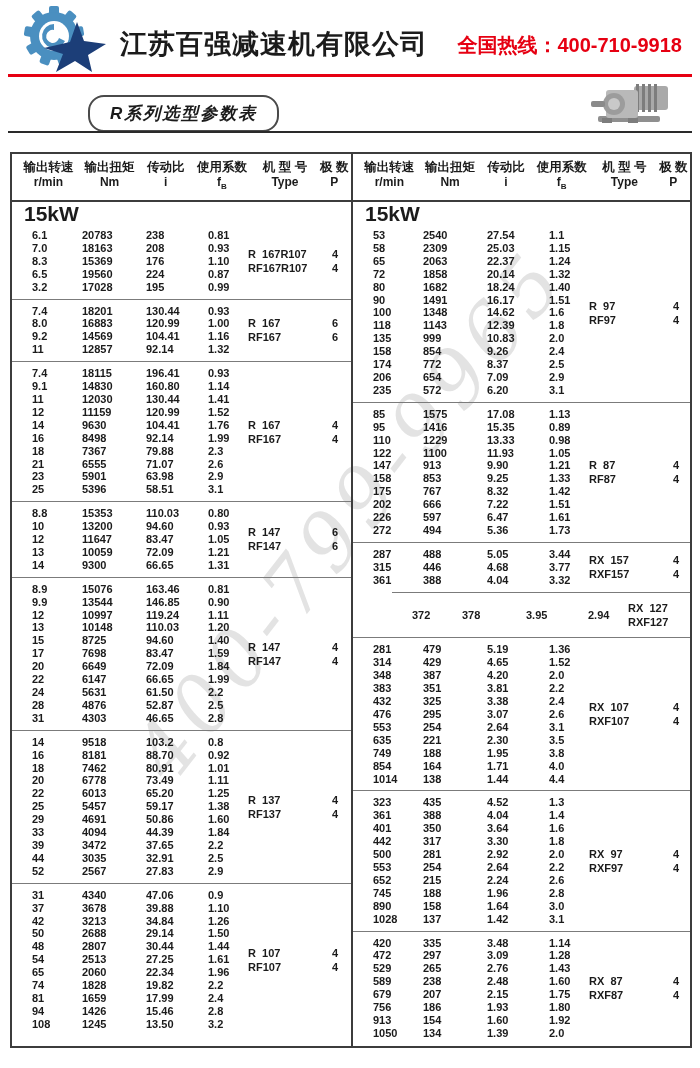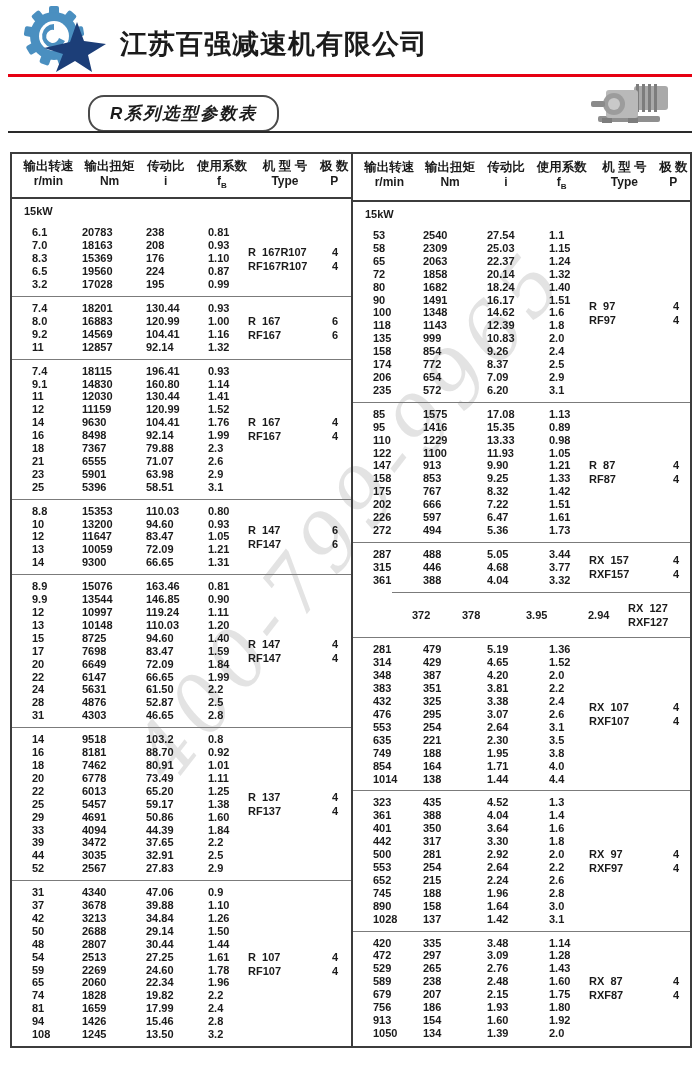--- a/index.html
+++ b/index.html
@@ -36,21 +36,21 @@
 
   .thead{height:48px;border-bottom:2px solid #3c3c3c;display:flex;align-items:center;
          padding-left:6px;box-sizing:border-box;}
   .hc{text-align:center;font-weight:800;}
   .hc .lab{font-size:12.5px;line-height:16px;display:block;}
   .hc .unit{font-size:12px;line-height:15px;display:block;font-weight:700;}
   .hc sub{font-size:8px;}
   .h0{width:62px}.h1{width:62px}.h2{width:52px}.h3{width:62px}.h4{width:66px}.h5{width:34px}
 
   .content{flex:1;position:relative;}
-  .pwr{font-size:11px;font-weight:800;margin:3px 0 1px 12px;line-height:18px;}
+  .pwr{font-size:21px;font-weight:800;margin:3px 0 1px 12px;line-height:18px;}
 
   .group{position:relative;padding:5px 0;}
   .group.sep{border-top:1px solid #7b7b7b;}
   .group.single{padding:16px 0;margin-left:39px;}
   .trow{display:flex;padding-left:20px;}
   .c{font-size:11px;font-weight:700;line-height:12.9px;white-space:nowrap;}
   .c0{width:50px}.c1{width:64px}.c2{width:62px}.c3{width:46px}
   .models{position:absolute;left:236px;top:50%;transform:translateY(-50%);width:102px;}
   .mline{display:flex;line-height:14px;}
   .mtype{width:76px;font-size:11px;font-weight:700;white-space:pre;}
@@ -75,20 +75,21 @@
             <rect x="35" y="2" width="10" height="12" rx="2" fill="#4a8fc0" transform="rotate(280 40 32)"></rect>
             <rect x="35" y="2" width="10" height="12" rx="2" fill="#4a8fc0" transform="rotate(320 40 32)"></rect>
           </g>
         <circle cx="40" cy="32" r="24" fill="#4a8fc0"></circle>
         <circle cx="40" cy="32" r="15" fill="#ffffff"></circle>
         <path d="M40 20 a12 12 0 1 0 11 17 l-6 -3 a6.5 6.5 0 1 1 -5 -8 z" fill="#4a8fc0"></path>
       </g>
       <path d="M63 18 L70 37 L92 40 L74 51 L78 68 L61 57 L42 68 L49 50 L30 44 L56 38 Z" fill="#1c3e78"></path>
     </svg>
     <div id="company">江苏百强减速机有限公司</div>
+    <div id="hotline">全国热线：400-710-9918</div>
     <div id="redline"></div>
   </div>
 
   <div id="badge">R系列选型参数表</div>
   <svg id="product" viewBox="0 0 88 50">
     <rect x="10" y="38" width="62" height="6" rx="2" fill="#8f8f8f"></rect>
     <rect x="46" y="8" width="34" height="24" rx="3" fill="#a9a9a9"></rect>
     <rect x="48" y="6" width="3" height="28" fill="#7d7d7d"></rect>
       <rect x="54" y="6" width="3" height="28" fill="#7d7d7d"></rect>
     <rect x="60" y="6" width="3" height="28" fill="#7d7d7d"></rect>
@@ -514,26 +515,20 @@
               <span class="c c2">30.44</span>
               <span class="c c3">1.44</span>
             </div>
             <div class="trow">
               <span class="c c0">54</span>
               <span class="c c1">2513</span>
               <span class="c c2">27.25</span>
               <span class="c c3">1.61</span>
             </div>
             <div class="trow">
-              <span class="c c0">59</span>
-              <span class="c c1">2269</span>
-              <span class="c c2">24.60</span>
-              <span class="c c3">1.78</span>
-            </div>
-            <div class="trow">
               <span class="c c0">65</span>
               <span class="c c1">2060</span>
               <span class="c c2">22.34</span>
               <span class="c c3">1.96</span>
             </div>
             <div class="trow">
               <span class="c c0">74</span>
               <span class="c c1">1828</span>
               <span class="c c2">19.82</span>
               <span class="c c3">2.2</span>

